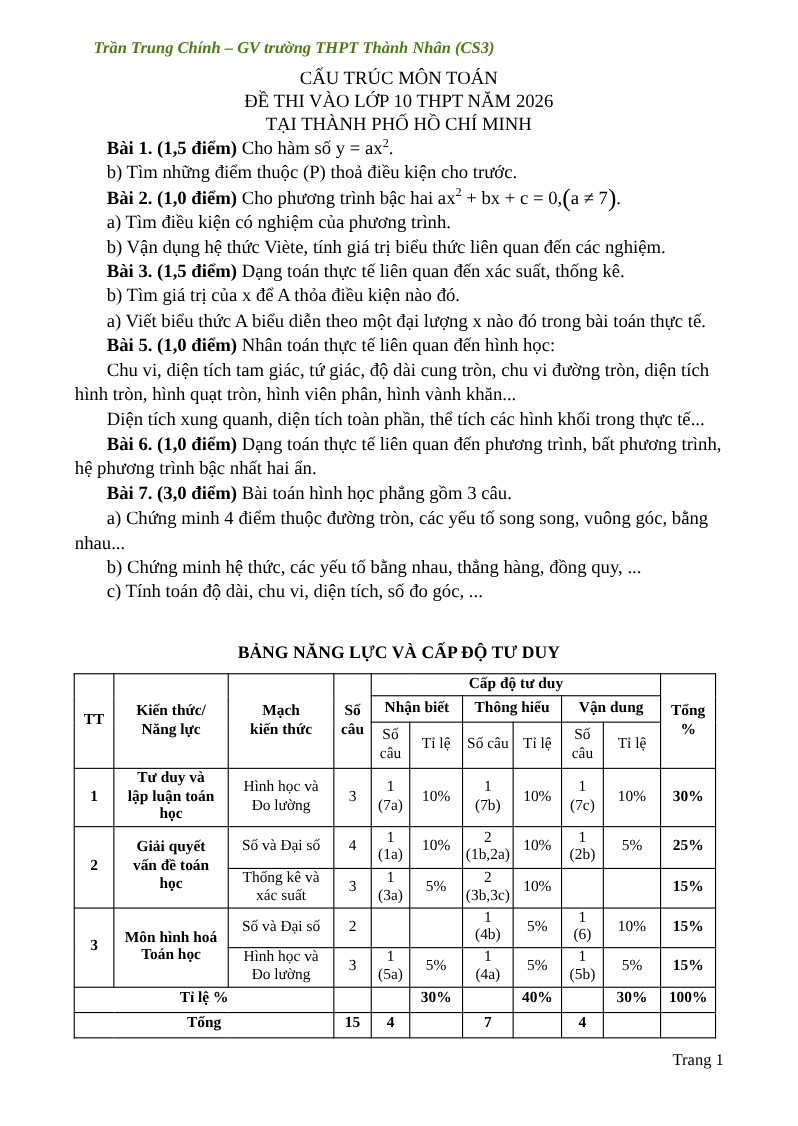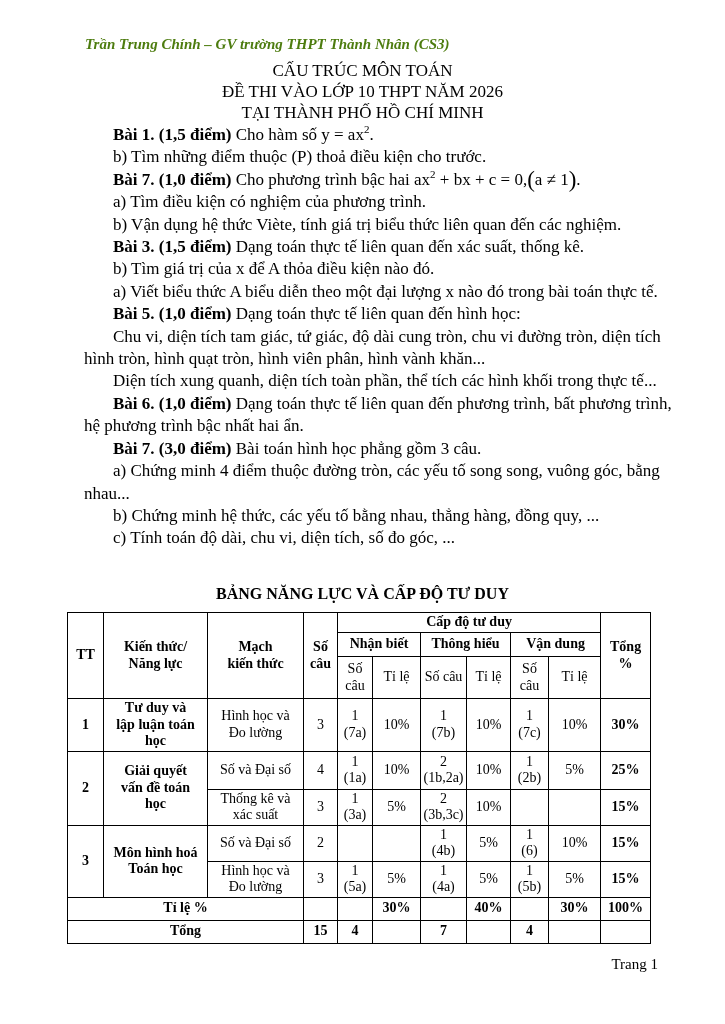--- a/index.html
+++ b/index.html
@@ -9,21 +9,21 @@
   }
   .doc-header{
     position:absolute;left:85px;top:36px;
     color:#4d7c0f;font-weight:bold;font-style:italic;font-size:15px;
   }
   .title-block{
     position:absolute;top:60px;left:0;width:725px;text-align:center;
     font-weight:normal;font-size:17px;line-height:21px;
   }
   .content{
-    position:absolute;top:124px;left:84px;width:592px;
+    position:absolute;top:124px;left:68px;width:592px;
     font-size:17px;line-height:22.4px;font-family:Liberation Serif, serif;
   }
   p.para{margin:0;text-indent:29px;}
   .msup{font-size:11px;line-height:0;}
   .paren{font-size:1.35em;font-weight:normal;vertical-align:-0.08em;line-height:0;}
   .table-title{
     position:absolute;top:585px;left:0;width:725px;text-align:center;
     font-weight:bold;font-size:16px;
   }
   table.grid{
@@ -53,27 +53,27 @@
 
   <div class="title-block">
     <div>CẤU TRÚC MÔN TOÁN</div>
     <div>ĐỀ THI VÀO LỚP 10 THPT NĂM 2026</div>
     <div>TẠI THÀNH PHỐ HỒ CHÍ MINH</div>
   </div>
 
   <div class="content">
     <p class="para"><b>Bài 1. (1,5 điểm)</b><span> Cho hàm số </span><span class="math">y = ax</span><sup class="msup">2</sup><span>.</span></p>
     <p class="para"><span>b) Tìm những điểm thuộc (P) thoả điều kiện cho trước.</span></p>
-    <p class="para"><b>Bài 7. (1,0 điểm)</b><span> Cho phương trình bậc hai </span><span class="math">ax</span><sup class="msup">2</sup><span class="math"> + bx + c = 0,</span><span class="paren">(</span><span class="math">a ≠ 1</span><span class="paren">)</span><span>.</span></p>
+    <p class="para"><b>Bài 2. (1,0 điểm)</b><span> Cho phương trình bậc hai </span><span class="math">ax</span><sup class="msup">2</sup><span class="math"> + bx + c = 0,</span><span class="paren">(</span><span class="math">a ≠ 7</span><span class="paren">)</span><span>.</span></p>
     <p class="para"><span>a) Tìm điều kiện có nghiệm của phương trình.</span></p>
     <p class="para"><span>b) Vận dụng hệ thức Viète, tính giá trị biểu thức liên quan đến các nghiệm.</span></p>
     <p class="para"><b>Bài 3. (1,5 điểm)</b><span> Dạng toán thực tế liên quan đến xác suất, thống kê.</span></p>
     <p class="para"><span>b) Tìm giá trị của x để A thỏa điều kiện nào đó.</span></p>
     <p class="para"><span>a) Viết biểu thức A biểu diễn theo một đại lượng x nào đó trong bài toán thực tế.</span></p>
-    <p class="para"><b>Bài 5. (1,0 điểm)</b><span> Dạng toán thực tế liên quan đến hình học:</span></p>
+    <p class="para"><b>Bài 5. (1,0 điểm)</b><span> Nhân toán thực tế liên quan đến hình học:</span></p>
     <p class="para"><span>Chu vi, diện tích tam giác, tứ giác, độ dài cung tròn, chu vi đường tròn, diện tích hình tròn, hình quạt tròn, hình viên phân, hình vành khăn...</span></p>
     <p class="para"><span>Diện tích xung quanh, diện tích toàn phần, thể tích các hình khối trong thực tế...</span></p>
     <p class="para"><b>Bài 6. (1,0 điểm)</b><span> Dạng toán thực tế liên quan đến phương trình, bất phương trình, hệ phương trình bậc nhất hai ẩn.</span></p>
     <p class="para"><b>Bài 7. (3,0 điểm)</b><span> Bài toán hình học phẳng gồm 3 câu.</span></p>
     <p class="para"><span>a) Chứng minh 4 điểm thuộc đường tròn, các yếu tố song song, vuông góc, bằng nhau...</span></p>
     <p class="para"><span>b) Chứng minh hệ thức, các yếu tố bằng nhau, thẳng hàng, đồng quy, ...</span></p>
     <p class="para"><span>c) Tính toán độ dài, chu vi, diện tích, số đo góc, ...</span></p>
   </div>
 
   <div class="table-title">BẢNG NĂNG LỰC VÀ CẤP ĐỘ TƯ DUY</div>

